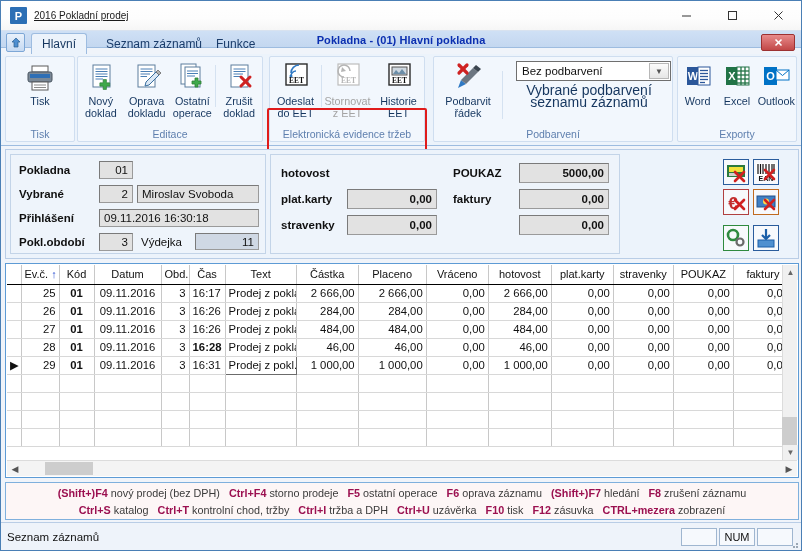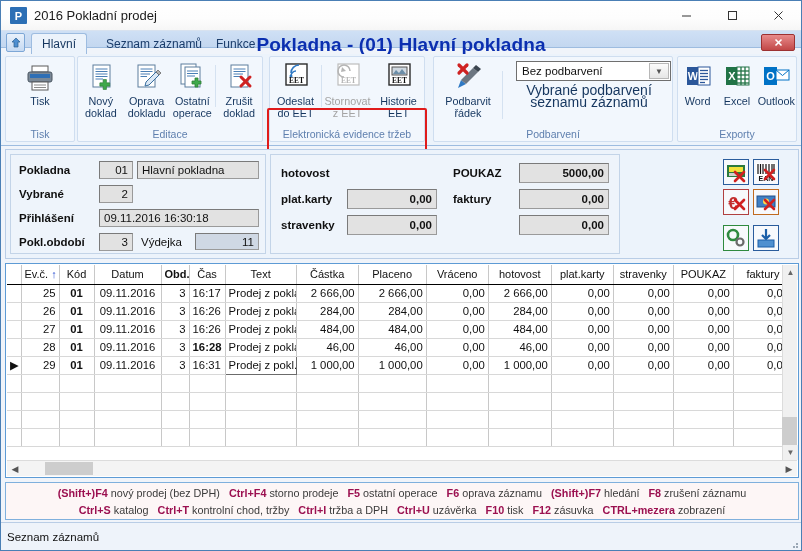--- a/index.html
+++ b/index.html
@@ -24,21 +24,21 @@
     background: linear-gradient(to bottom, #ffffff 0%, #fdfdfd 60%, #f6f6f6 100%);
     border-bottom: 1px solid #d8e2ef;
     display: flex; align-items: center;
   }
   .app-icon {
     width: 17px; height: 17px; margin-left: 9px; margin-right: 7px;
     background: #2c6fb5; color: #fff; font-size: 11px; font-weight: bold;
     display: flex; align-items: center; justify-content: center;
     border-radius: 1px;
   }
-  .title-text { font-size: 13px; color: #1b1b1b; }
+  .title-text { font-size: 10px; color: #1b1b1b; text-decoration: underline; }
   .winbtns { position: absolute; right: 0; top: 0; height: 29px; display: flex; }
   .winbtn {
     width: 46px; height: 29px; display: flex; align-items: center; justify-content: center;
     font-size: 13px; color: #333; background: transparent;
   }
   .winbtn svg { display:block; }
 
   
   .menubar {
     position: absolute; left: 0; top: 30px; width: 800px; height: 17px;
@@ -56,21 +56,21 @@
     font-size: 12px; color: #1b3d6b; display: flex; align-items: center;
   }
   .tab.active {
     background: #ecf3fb;
     border: 1px solid #9dbce0; border-bottom: none;
     border-radius: 3px 3px 0 0;
     color: #15365f;
   }
   .doc-title {
     position: absolute; left: 0; right: 0; top: 33px;
-    text-align: center; font-size: 19px; font-weight: bold; color: #0b2fb0;
+    text-align: center; font-size: 11px; font-weight: bold; color: #0b2fb0;
     letter-spacing: .1px;
   }
 
   
   .ribbon {
     position: absolute; left: 0; top: 53px; width: 800px; height: 92px;
     background: #ecf3fb;
     border-bottom: 1px solid #9dbce0;
   }
   .group {
@@ -485,23 +485,23 @@
 
   <div class="infopanel">
 
     <div class="fpanel" style="left:4px; top:4px; width:256px; height:100px;">
       <div class="flabel" style="left:8px; top:9px;">Pokladna</div>
       <div class="flabel" style="left:8px; top:33px;">Vybrané</div>
       <div class="flabel" style="left:8px; top:57px;">Přihlášení</div>
       <div class="flabel" style="left:8px; top:81px;">Pokl.období</div>
 
       <div class="fld r" style="left:88px; top:6px;  width:34px; height:18px;">01</div>
-      <div class="fld" style="left:126px; top:6px; width:122px; height:18px;">Hlavní pokladna</div>
 
       <div class="fld r" style="left:88px; top:30px;  width:34px; height:18px;">2</div>
+      <div class="fld" style="left:126px; top:30px; width:122px; height:18px;">Miroslav Svoboda</div>
 
       <div class="fld" style="left:88px; top:54px; width:160px; height:18px;">09.11.2016 16:30:18</div>
 
       <div class="fld r" style="left:88px; top:78px; width:34px; height:18px;">3</div>
       <div class="flabel" style="left:130px; top:81px; font-weight:normal;">Výdejka</div>
       <div class="fld r hl" style="left:184px; top:78px; width:64px; height:17px;">11</div>
     </div>
 
     <div class="fpanel" style="left:264px; top:4px; width:350px; height:100px;">
       <div class="flabel" style="left:10px; top:12px;">hotovost</div>
@@ -586,21 +586,21 @@
 
   <div class="gridwrap">
     <div style="position:absolute; left:1px; top:1px; width:777px; overflow:hidden;">
       <table class="grid">
         <thead>
           <tr>
             <th class="rowmark"></th>
             <th class="num" style="width:38px;"><span>Ev.č.</span> <span style="color:#2a4fd0;">↑</span></th>
             <th style="width:35px;">Kód</th>
             <th style="width:67px;">Datum</th>
-            <th style="width:28px;font-weight:bold;">Obd.</th>
+            <th style="width:28px;">Obd.</th>
             <th style="width:36px;">Čas</th>
             <th style="width:71px;">Text</th>
             <th style="width:62px;">Částka</th>
             <th style="width:68px;">Placeno</th>
             <th style="width:62px;">Vráceno</th>
             <th style="width:63px;">hotovost</th>
             <th style="width:62px;">plat.karty</th>
             <th style="width:60px;">stravenky</th>
             <th style="width:60px;">POUKAZ</th>
             <th style="width:59px;">faktury</th>
@@ -779,20 +779,25 @@
     </div>
   </div>
 
   <div class="legend">
     <div id="legend-line1"><b>(Shift+)F4</b><span> nový prodej (bez DPH)</span><span class="sp"></span><b>Ctrl+F4</b><span> storno prodeje</span><span class="sp"></span><b>F5</b><span> ostatní operace</span><span class="sp"></span><b>F6</b><span> oprava záznamu</span><span class="sp"></span><b>(Shift+)F7</b><span> hledání</span><span class="sp"></span><b>F8</b><span> zrušení záznamu</span></div>
     <div id="legend-line2"><b>Ctrl+S</b><span> katalog</span><span class="sp"></span><b>Ctrl+T</b><span> kontrolní chod, tržby</span><span class="sp"></span><b>Ctrl+I</b><span> tržba a DPH</span><span class="sp"></span><b>Ctrl+U</b><span> uzávěrka</span><span class="sp"></span><b>F10</b><span> tisk</span><span class="sp"></span><b>F12</b><span> zásuvka</span><span class="sp"></span><b>CTRL+mezera</b><span> zobrazení</span></div>
   </div>
 
   <div class="statusbar">
     <div class="status-text">Seznam záznamů</div>
+    <div class="status-cells">
+      <div class="scell"></div>
+      <div class="scell">NUM</div>
+      <div class="scell"></div>
+    </div>
     <svg class="grip" viewBox="0 0 10 10">
       <g fill="#9aa7b5">
           <rect x="7" y="7" width="2" height="2"></rect>
           <rect x="4" y="7" width="2" height="2"></rect>
           <rect x="7" y="4" width="2" height="2"></rect>
         </g>
     </svg>
   </div>
 
 </div>

